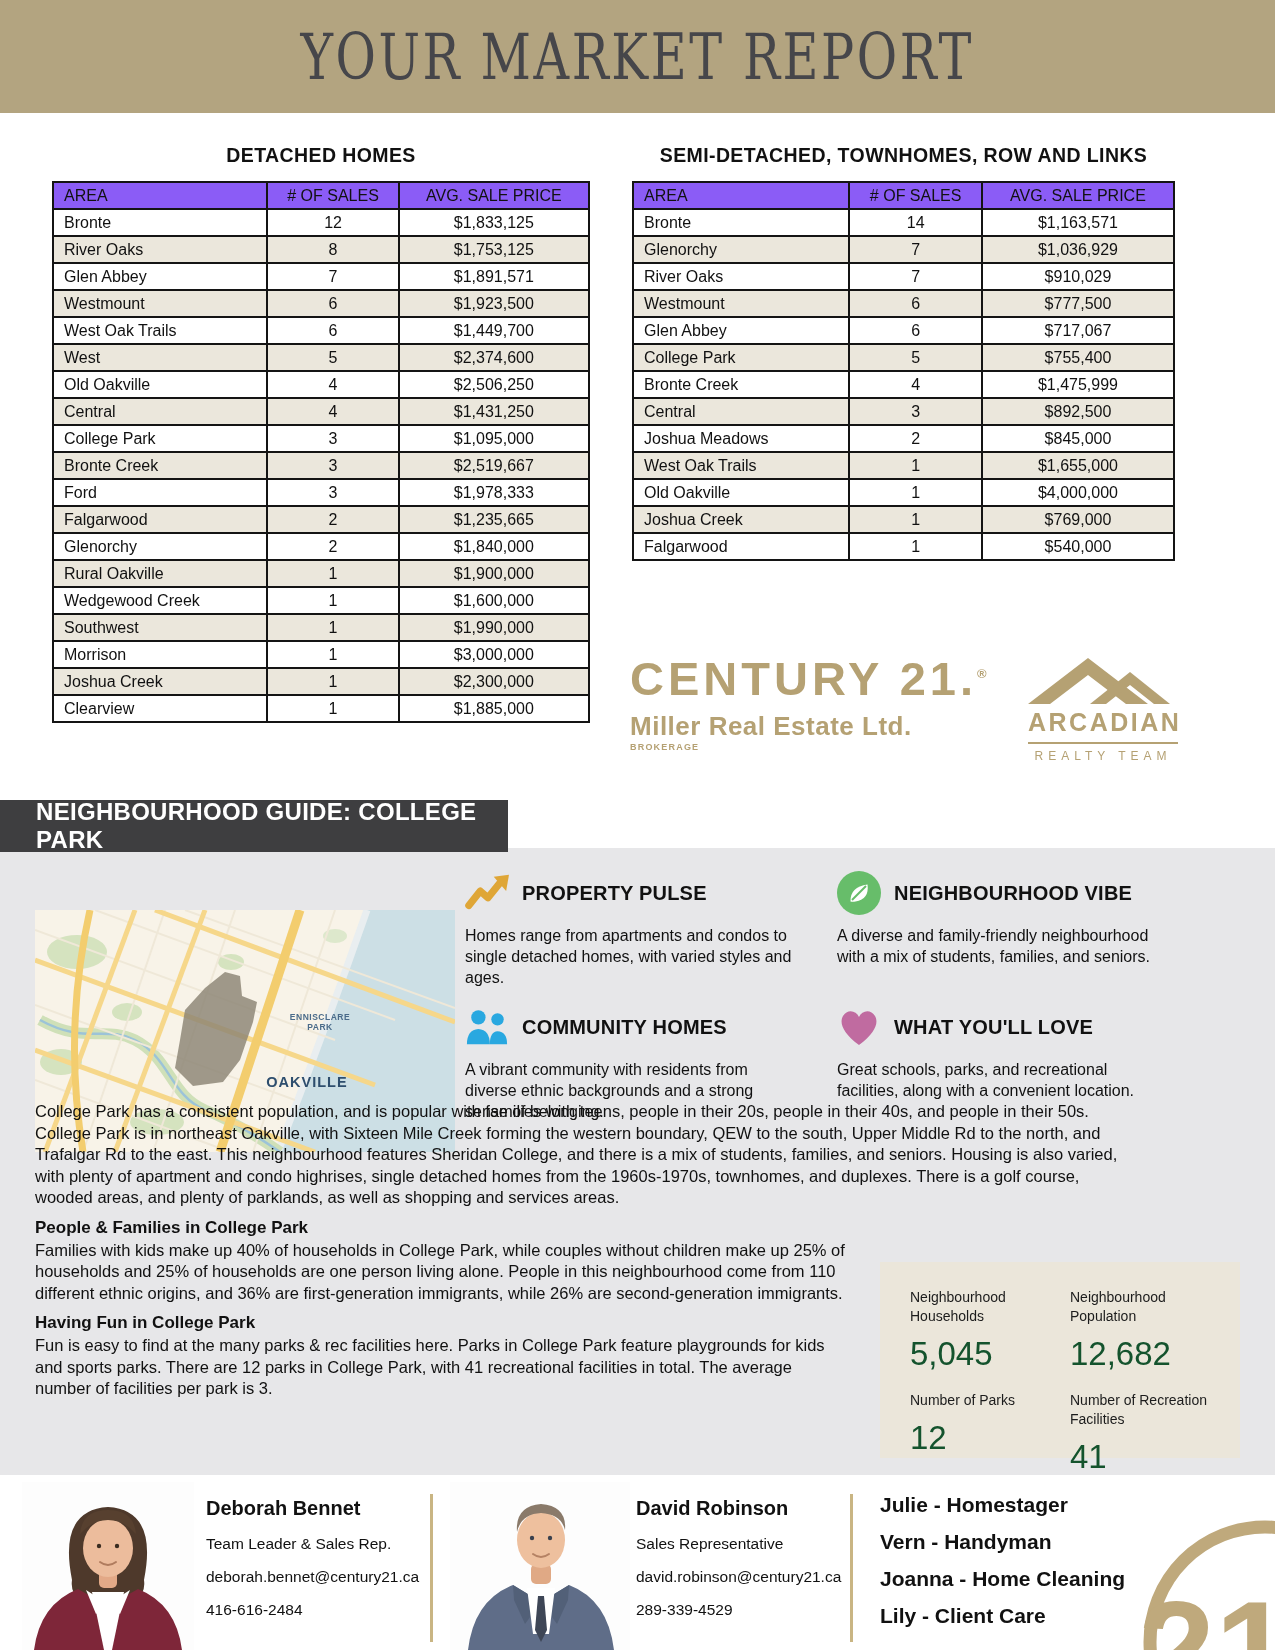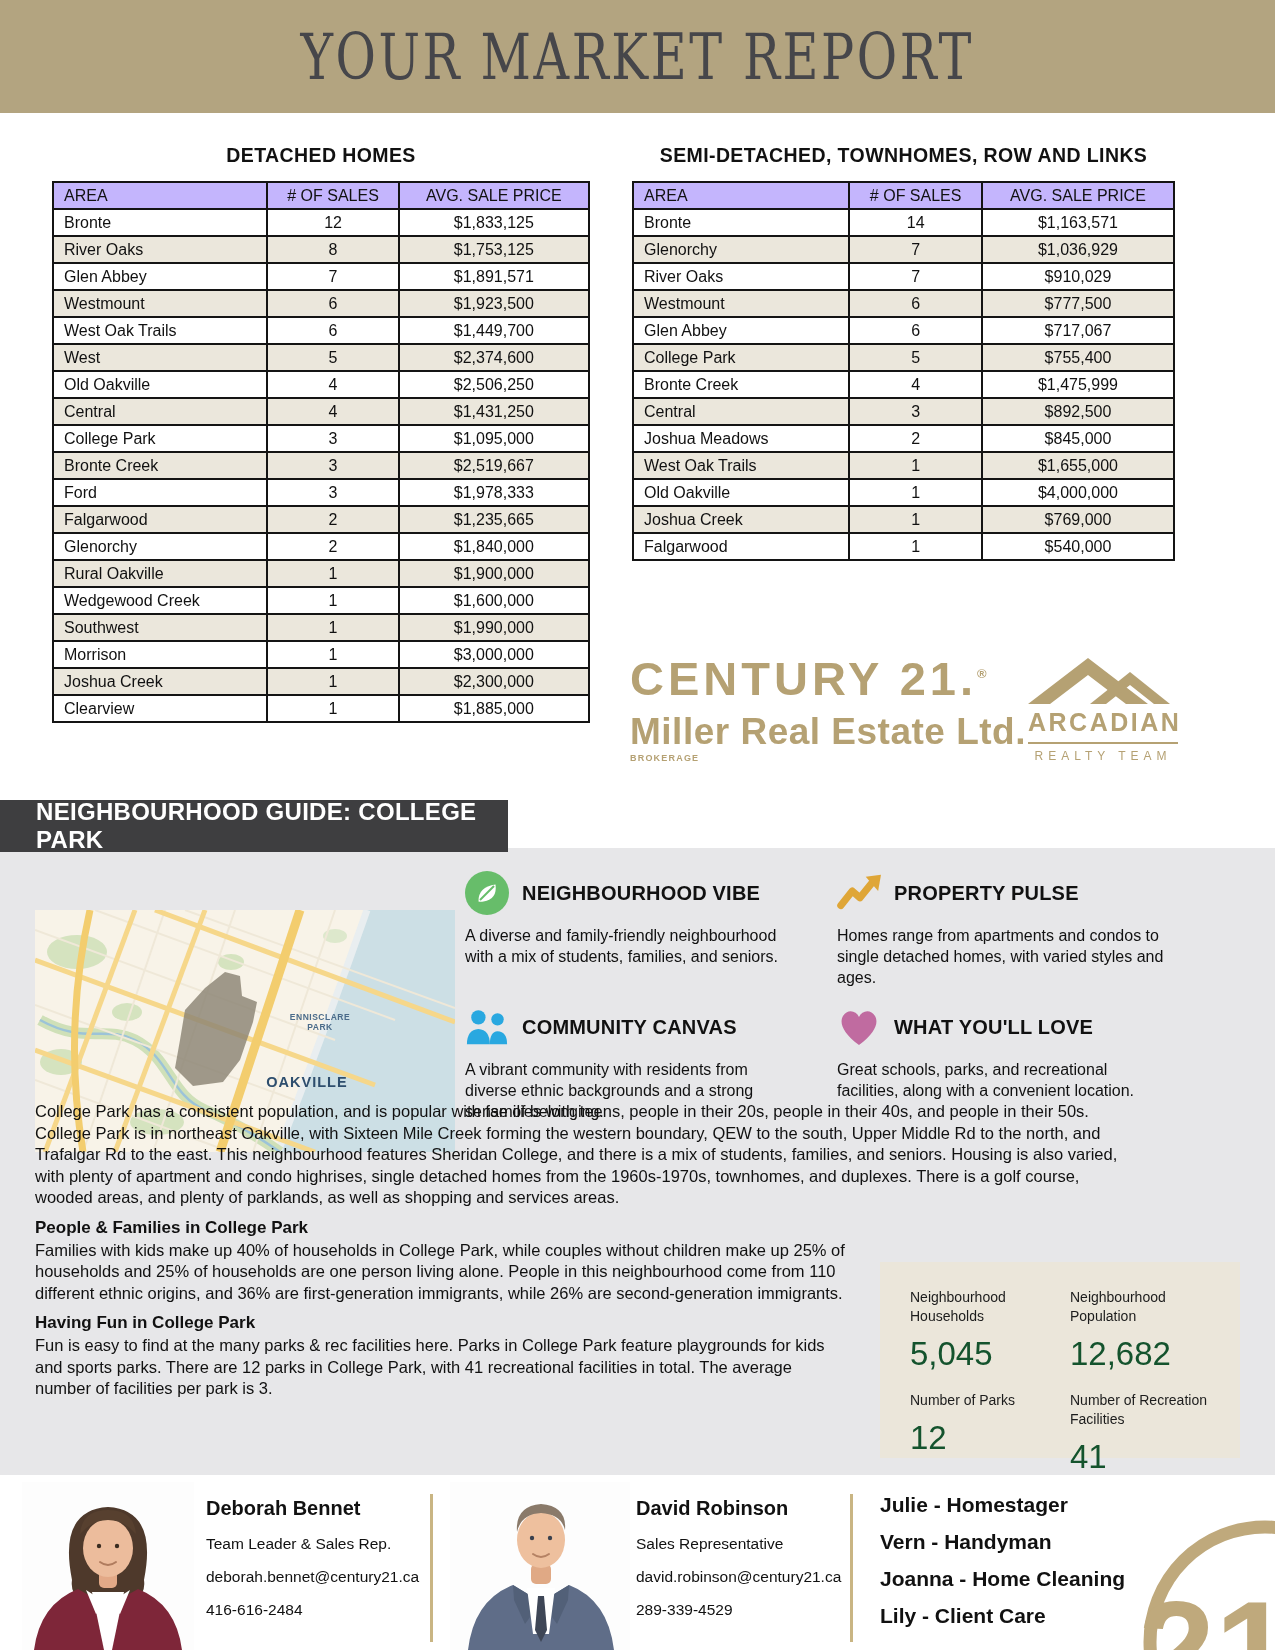--- a/index.html
+++ b/index.html
@@ -21,29 +21,29 @@
   .tbl-wrap.left  { left:40px;  width:550px; }
   .tbl-wrap.right { left:620px; width:555px; }
   .tbl-title { text-align:center; font-weight:bold; font-size:19.5px; letter-spacing:.4px; margin-bottom:14px; }
   table.mkt-table { width:100%; border-collapse:collapse; font-size:16px; }
   table.mkt-table col.col-area  { width:40%; }
   table.mkt-table col.col-sales { width:24.5%; }
   table.mkt-table col.col-price { width:35.5%; }
   table.mkt-table th, table.mkt-table td {
     border:2px solid #141414; height:27px; padding:1px 10px; font-weight:normal;
   }
-  table.mkt-table th { background:#c4b5fd; text-align:center; }
+  table.mkt-table th { background:#8b5cf6; text-align:center; }
   table.mkt-table th.c-area { text-align:left; }
   table.mkt-table td.c-sales, table.mkt-table td.c-price { text-align:center; padding:1px 4px; }
   table.mkt-table tbody tr:nth-child(even) td { background:#ebe7dc; }
   
   .c21-logo { position:absolute; left:630px; top:655px; color:#b5a173; }
   .c21-word { font-size:47px; font-weight:bold; letter-spacing:4px; line-height:1; }
   .c21-word sup { font-size:13px; letter-spacing:0; }
-  .c21-name { font-size:37px; font-weight:bold; letter-spacing:.5px; margin-top:9px; }
+  .c21-name { font-size:26px; font-weight:bold; letter-spacing:.5px; margin-top:9px; }
   .c21-brokerage { font-size:9px; font-weight:bold; letter-spacing:1.2px; }
   .arc-logo { position:absolute; left:1028px; top:648px; width:150px; text-align:center; color:#b5a173; }
   .arc-roof { display:block; margin:0 auto 4px auto; }
   .arc-name { font-size:25px; font-weight:bold; letter-spacing:2.5px; border-bottom:2px solid #b5a173; padding-bottom:5px; }
   .arc-sub { font-size:12px; letter-spacing:5px; margin-top:5px; }
   
   .guide-panel { position:absolute; left:0; top:848px; width:1275px; height:627px; background:#e7e7e9; }
   .guide-bar { position:absolute; left:0; top:800px; width:508px; height:52px; background:#3e3e40;
                color:#fff; font-weight:bold; font-size:24px; letter-spacing:.3px;
                display:flex; align-items:center; padding-left:36px; }
@@ -356,53 +356,53 @@
 
       <text x="285" y="110" font-size="8.5" font-weight="bold" letter-spacing="0.5" fill="#4a6b8a" text-anchor="middle" font-family="Liberation Sans, sans-serif"><tspan x="285" dy="0">ENNISCLARE</tspan><tspan x="285" dy="10">PARK</tspan></text>
       <text x="272" y="177" font-size="14.5" font-weight="bold" letter-spacing="1" fill="#2e4e6e" text-anchor="middle" font-family="Liberation Sans, sans-serif">OAKVILLE</text>
     </svg>
   </div>
 
   <div class="features">
       <div class="feature">
         <div class="f-head">
           <span class="f-icon">
+            <svg width="46" height="40" viewBox="0 0 46 40">
+              <path d="M4 33 L16 18 L24 25 L36 10" stroke="#dfa637" stroke-width="7.5" fill="none" stroke-linecap="round" stroke-linejoin="round"></path>
+              <polygon points="30,3 46,1 43,18" fill="#dfa637"></polygon>
+            </svg>
+          </span>
+          <h3>PROPERTY PULSE</h3>
+        </div>
+        <p>Homes range from apartments and condos to single detached homes, with varied styles and ages.</p>
+      </div>
+      <div class="feature">
+        <div class="f-head">
+          <span class="f-icon">
             <svg width="44" height="44" viewBox="0 0 44 44">
               <circle cx="22" cy="22" r="22" fill="#67bd6a"></circle>
               <path d="M13.5 30.5 Q13 16 30.5 13.5 Q32.5 28 18.5 30.5 Q15.5 31 13.5 30.5 Z" fill="#fff"></path>
               <path d="M15 29 Q22 22 29 15" stroke="#67bd6a" stroke-width="2" fill="none"></path>
             </svg>
           </span>
           <h3>NEIGHBOURHOOD VIBE</h3>
         </div>
         <p>A diverse and family-friendly neighbourhood with a mix of students, families, and seniors.</p>
-      </div>
-      <div class="feature">
-        <div class="f-head">
-          <span class="f-icon">
-            <svg width="46" height="40" viewBox="0 0 46 40">
-              <path d="M4 33 L16 18 L24 25 L36 10" stroke="#dfa637" stroke-width="7.5" fill="none" stroke-linecap="round" stroke-linejoin="round"></path>
-              <polygon points="30,3 46,1 43,18" fill="#dfa637"></polygon>
-            </svg>
-          </span>
-          <h3>PROPERTY PULSE</h3>
-        </div>
-        <p>Homes range from apartments and condos to single detached homes, with varied styles and ages.</p>
       </div>
       <div class="feature">
         <div class="f-head">
           <span class="f-icon">
             <svg width="46" height="38" viewBox="0 0 46 38">
               <circle cx="14" cy="9" r="7.5" fill="#29a8e0"></circle>
               <path d="M2 37 Q2 22 14 21 Q26 22 26 37 Z" fill="#29a8e0"></path>
               <circle cx="34" cy="11" r="6.5" fill="#29a8e0"></circle>
               <path d="M26 37 Q26 24 34 23.5 Q44 24 44 37 Z" fill="#29a8e0"></path>
             </svg>
           </span>
-          <h3>COMMUNITY CANVAS</h3>
+          <h3>COMMUNITY HOMES</h3>
         </div>
         <p>A vibrant community with residents from diverse ethnic backgrounds and a strong sense of belonging.</p>
       </div>
       <div class="feature">
         <div class="f-head">
           <span class="f-icon">
             <svg width="44" height="40" viewBox="0 0 44 40">
               <path d="M22 38 C6 26 2 16 6 9 C10 2 19 3 22 10 C25 3 34 2 38 9 C42 16 38 26 22 38 Z" fill="#c06ba0"></path>
             </svg>
           </span>

